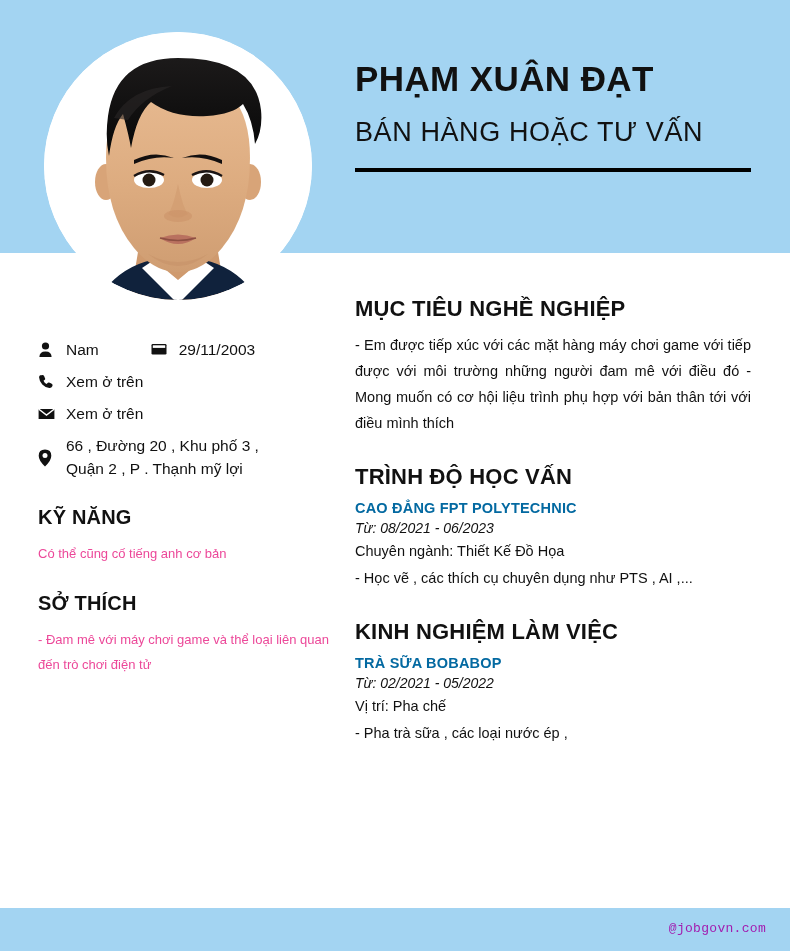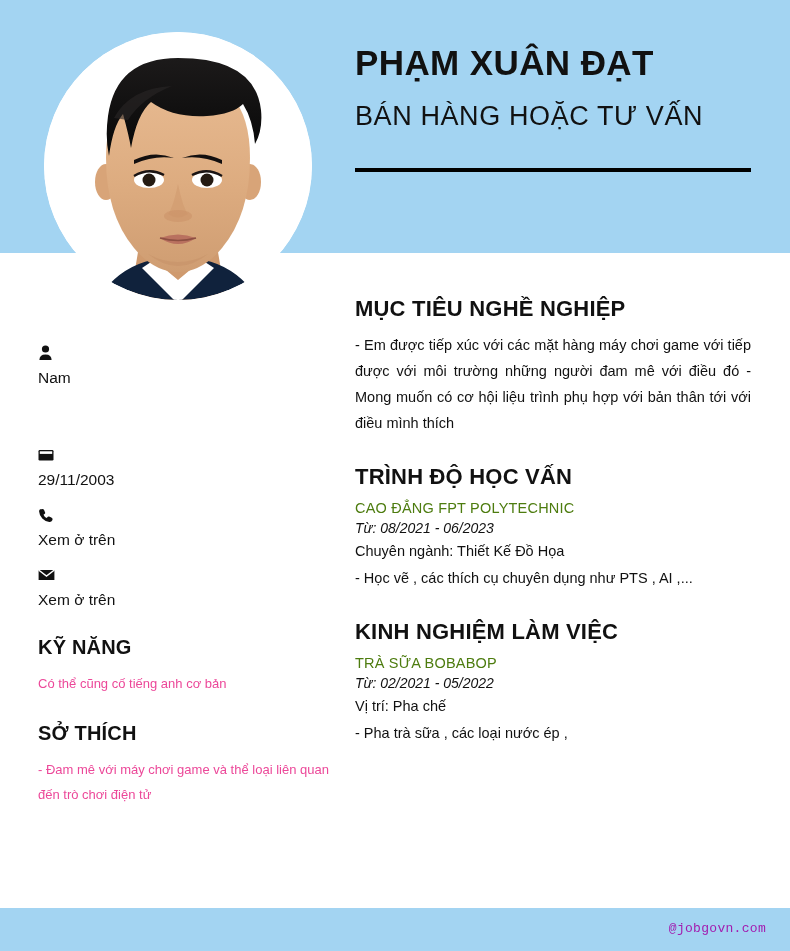--- a/index.html
+++ b/index.html
@@ -39,21 +39,21 @@
     border-radius: 50%;
     background: #ffffff;
     overflow: hidden;
   }
   .photo-svg { display: block; width: 268px; height: 268px; }
 
   
   .header-block {
     position: absolute;
     left: 355px;
-    top: 44px;
+    top: 60px;
     width: 400px;
   }
   .cv-name {
     font-size: 35px;
     font-weight: bold;
     letter-spacing: 0.4px;
     color: #111111;
     line-height: 1.1;
     margin: 0;
     white-space: nowrap;
@@ -79,24 +79,23 @@
   .left-col {
     position: absolute;
     left: 38px;
     top: 338px;
     width: 296px;
   }
 
   .contact-list { margin: 0; padding: 0; }
   .contact-row {
     display: flex;
-    align-items: flex-start;
+    align-items: center;
     margin-bottom: 10px;
     min-height: 22px;
-    flex-direction: column;
   }
   .c-icon {
     flex: 0 0 28px;
     height: 20px;
     display: flex;
     align-items: center;
     justify-content: flex-start;
     padding-top: 1px;
   }
   .c-icon svg { display: block; }
@@ -143,22 +142,22 @@
     font-size: 14.5px;
     color: #111111;
     line-height: 26px;
     text-align: justify;
     margin: 0;
   }
   .entry { margin: 0 0 4px 0; }
   .entry + .entry { margin-top: 18px; }
   .entry-title {
     font-size: 14.5px;
-    font-weight: normal;
-    color: #4d7c0f;
+    font-weight: bold;
+    color: #0369a1;
     letter-spacing: 0.2px;
     margin: 0 0 4px 0;
   }
   .entry-dates {
     font-size: 14px;
     font-style: italic;
     color: #111111;
     margin: 0 0 3px 0;
   }
   .entry-line {
@@ -293,20 +292,32 @@
       <div class="contact-row">
         <span class="c-icon">
           <svg width="17" height="12" viewBox="0 0 17 12">
               <path d="M0.6 1 h15.8 v10 h-15.8 z" fill="#111"></path>
               <path d="M0.6 1 l7.9 6 l7.9 -6" stroke="#ffffff" stroke-width="1.5" fill="none"></path>
             </svg>
         </span>
         <span class="c-text">Xem ở trên</span>
       </div>
 
+      <div class="contact-row">
+        <span class="c-icon">
+          <svg width="14" height="18" viewBox="0 0 14 18">
+              <path d="M7 0.6 q6.3 0 6.3 6.2 q0 5 -6.3 10.6 q-6.3 -5.6 -6.3 -10.6 q0 -6.2 6.3 -6.2 z" fill="#111"></path>
+              <circle cx="7" cy="6.5" r="2.5" fill="#ffffff"></circle>
+            </svg>
+        </span>
+        <span class="c-text addr-text">
+          <span>66 , Đường 20 , Khu phố 3 ,</span><br>
+          <span>Quận 2 , P . Thạnh mỹ lợi</span>
+        </span>
+      </div>
 
     </div>
 
     <div class="left-heading">KỸ NĂNG</div>
     <div class="left-body">Có thể cũng cố tiếng anh cơ bản</div>
 
     <div class="left-heading">SỞ THÍCH</div>
     <div class="left-body">- Đam mê với máy chơi game và thể loại liên quan đến trò chơi điện tử</div>
 
   </div>

